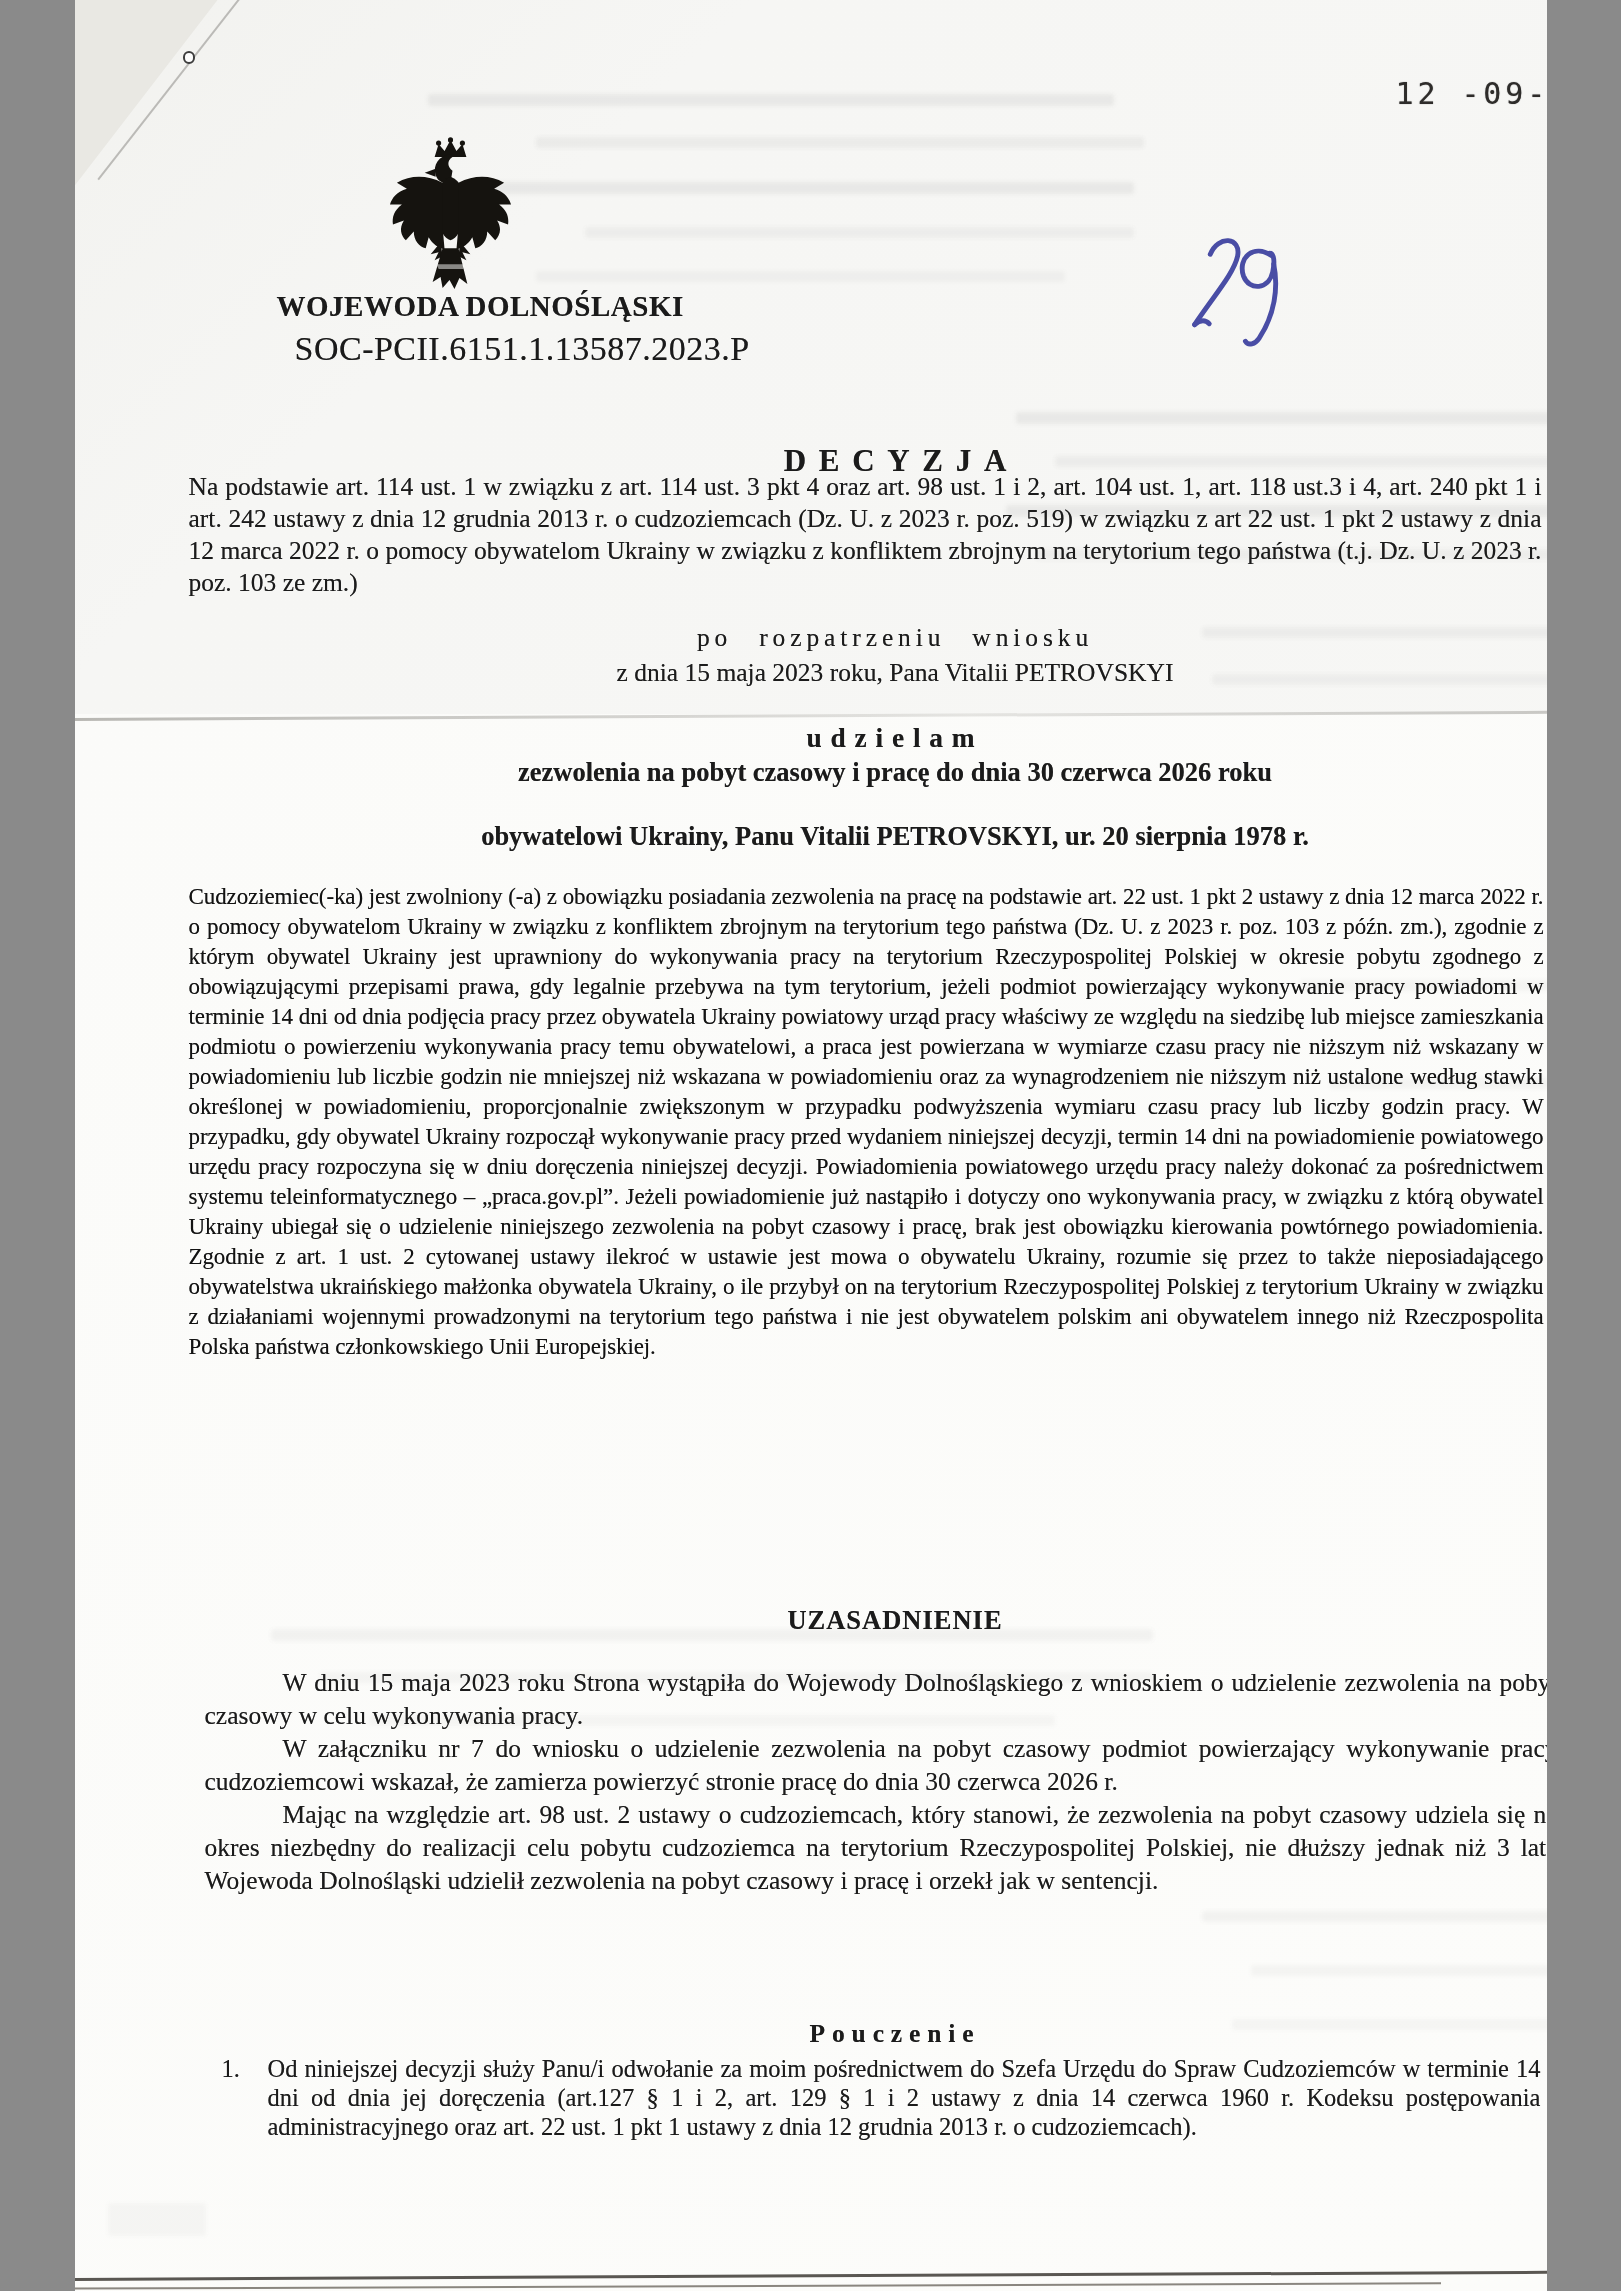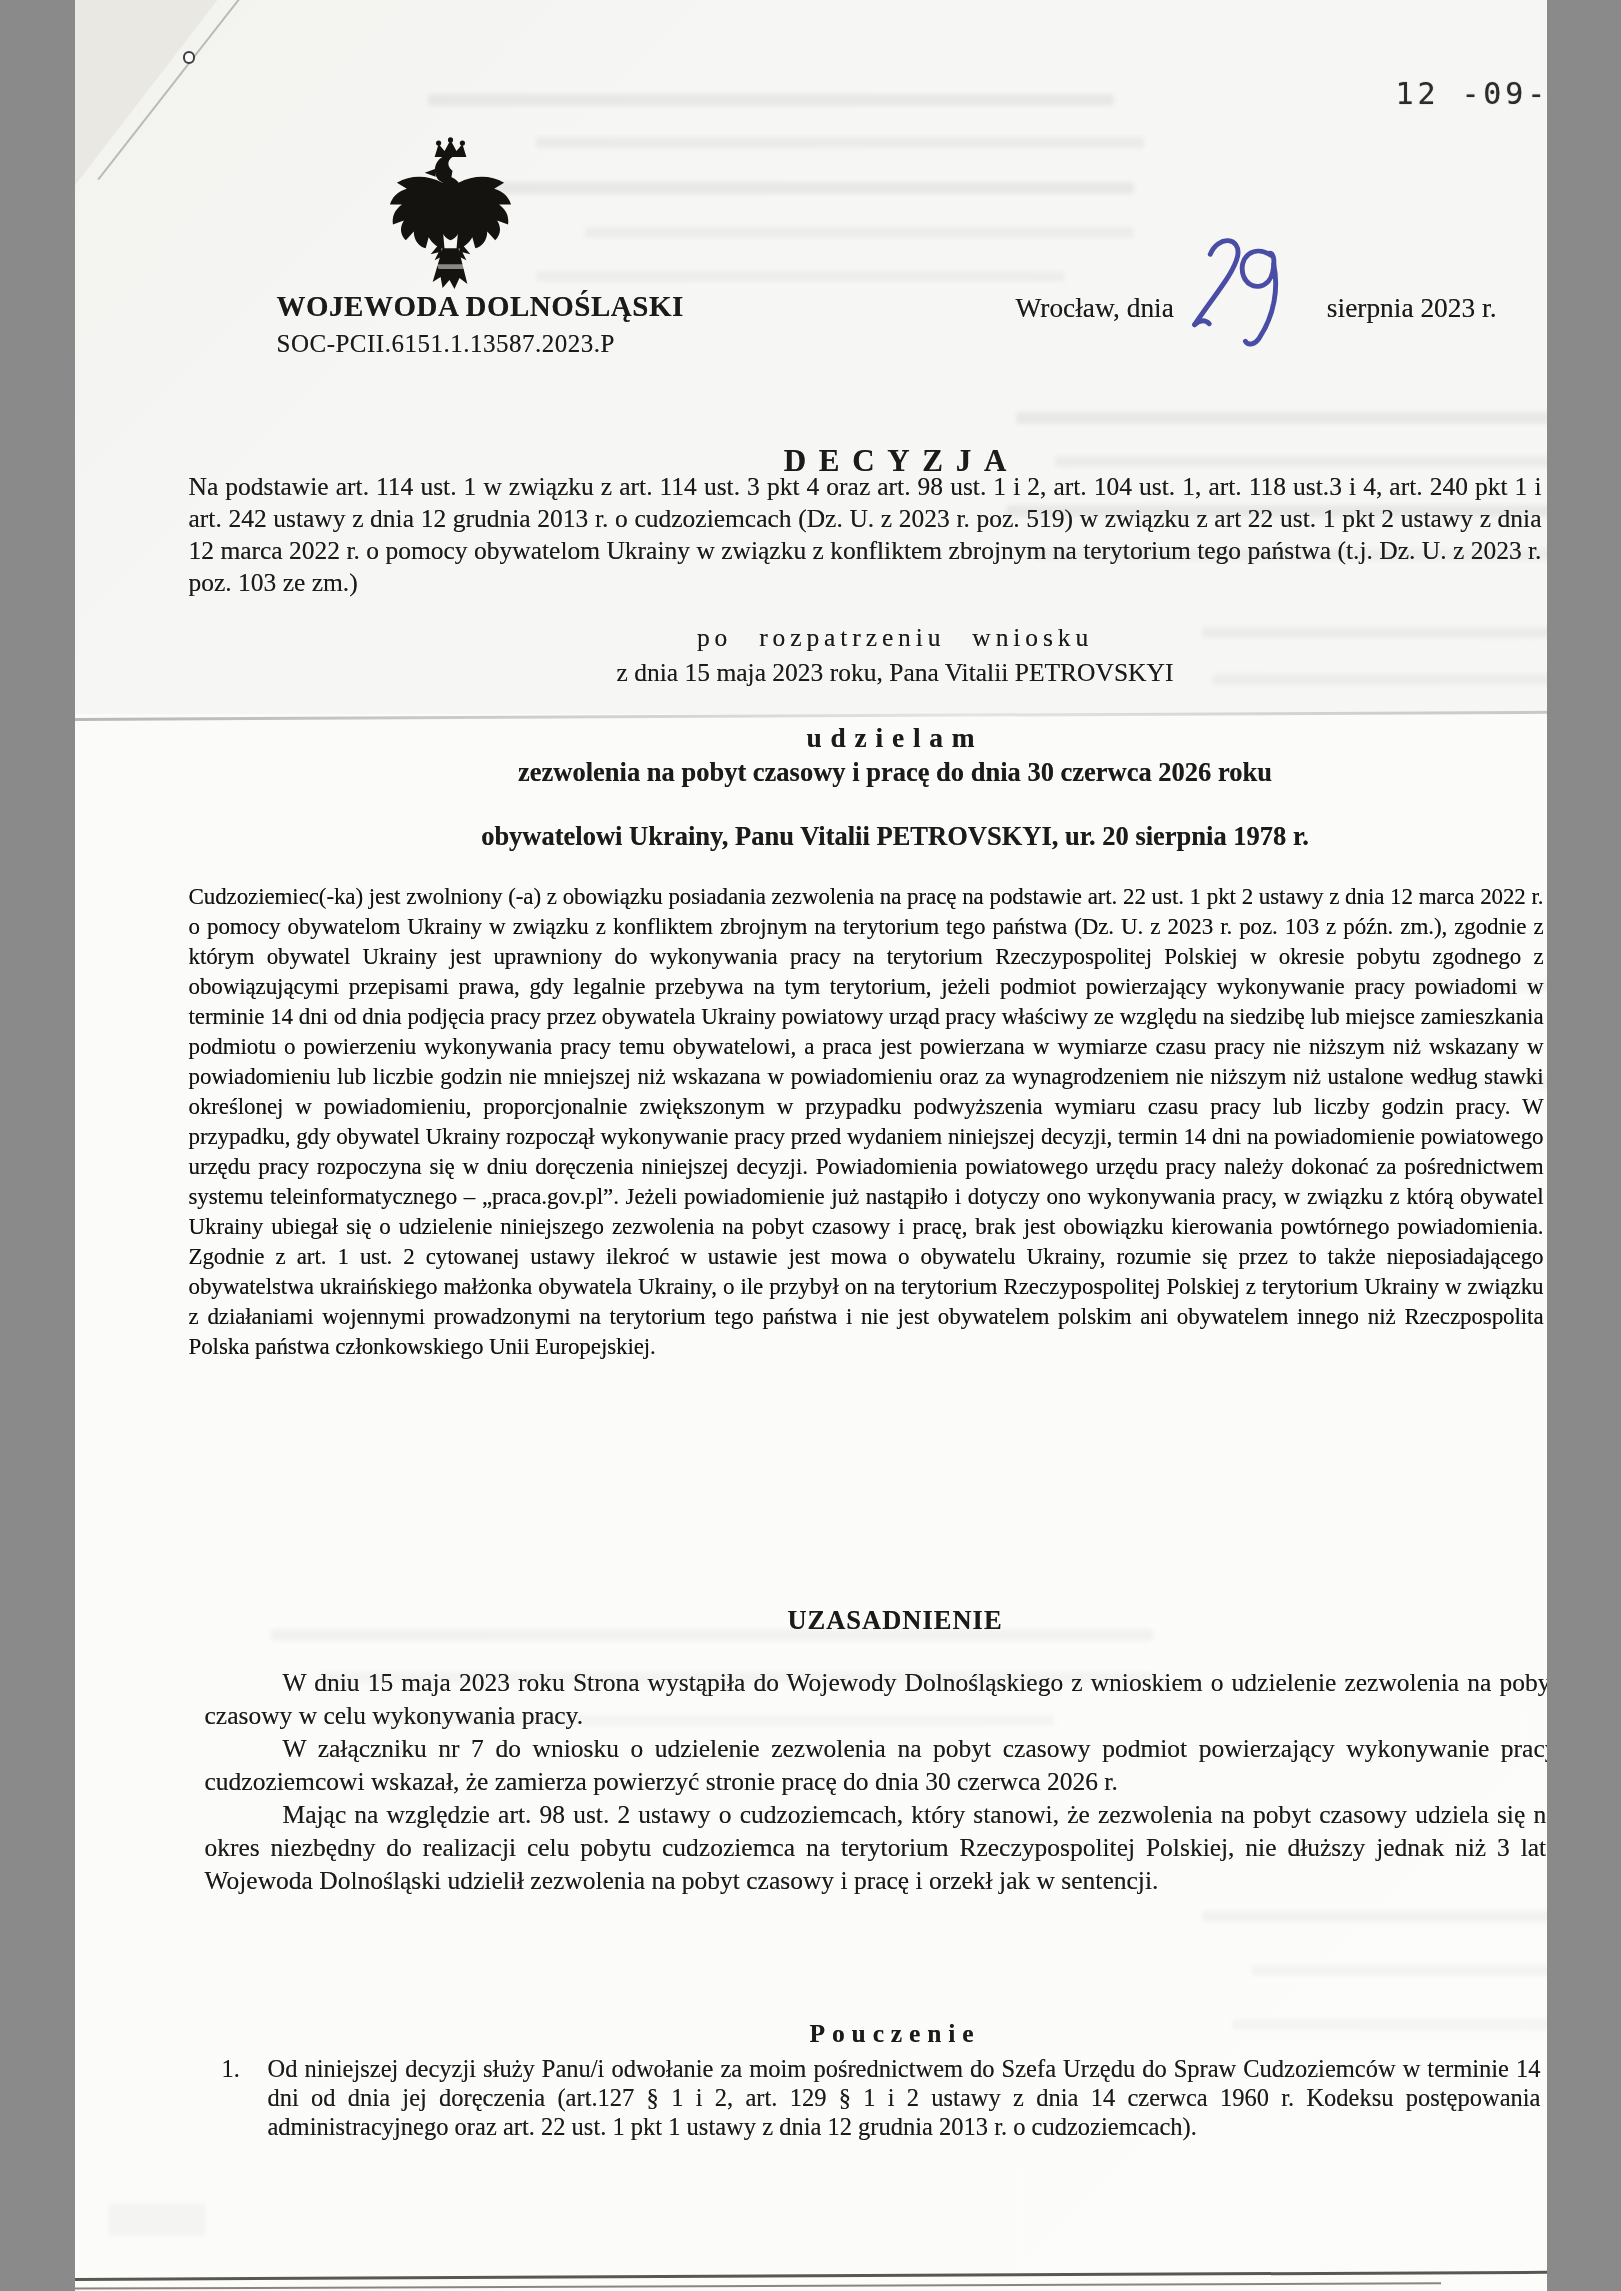--- a/index.html
+++ b/index.html
@@ -50,21 +50,21 @@
   .stamp-date{
     position:absolute;left:1321px;top:76px;
     font-family:"DejaVu Sans Mono",monospace;
     font-size:30px;letter-spacing:3.9px;color:#2e2c2a;
     text-shadow:0 0 1px rgba(40,40,40,.6);
     white-space:nowrap;
   }
   .emblem{position:absolute;left:312px;top:137px;width:129px;height:159px;}
   .letterhead{position:absolute;left:202px;top:290px;width:461px;}
   .office{font-size:29px;font-weight:bold;letter-spacing:0.5px;white-space:nowrap;}
-  .case-number{font-size:25px;margin-top:6.9px;letter-spacing:0.5px;white-space:nowrap;}
+  .case-number{font-size:34px;margin-top:6.9px;letter-spacing:0.5px;white-space:nowrap;margin-left:18px;}
   .dateline{position:absolute;left:941px;top:293px;font-size:27.4px;white-space:nowrap;}
   .dateline .gap{display:inline-block;width:153px;}
   .handwriting{position:absolute;left:1096px;top:227px;width:139px;height:125px;}
   
   .doc-title{
     position:absolute;left:0;top:443px;width:1641px;text-align:center;
     font-size:31px;font-weight:bold;letter-spacing:12.7px;text-indent:12.7px;
   }
   .legal-basis{
     position:absolute;left:114px;top:468px;width:1353px;
@@ -162,23 +162,20 @@
       <path d="M56,112 L46,146 L54,141 L56,152 L63,144 L68,153 L73,142 L81,148 L72,112 Z"></path>
       <path d="M50,128 L79,128 L77,133 L52,133 Z" fill="#fbfbf9" opacity=".5"></path>
     </g>
   </svg>
 
   <div class="letterhead">
     <div class="office ink-text">WOJEWODA DOLNOŚLĄSKI</div>
     <div class="case-number ink-text">SOC-PCII.6151.1.13587.2023.P</div>
   </div>
 
-  <div class="dateline ink-text">
-    <span>Wrocław, dnia</span><span class="gap"></span><span>sierpnia 2023 r.</span>
-  </div>
   <svg class="handwriting" viewBox="0 0 142 128" aria-label="29">
     <g fill="none" stroke="#3b3f9f" stroke-width="5" stroke-linecap="round" stroke-linejoin="round" opacity=".92">
       <path d="M40,28 C48,8 72,10 68,30 C64,48 44,70 24,100"></path>
       <path d="M24,100 C31,94 36,96 39,99"></path>
       <path d="M104,30 C84,16 68,32 74,50 C80,66 100,64 104,46 C107,32 104,26 100,27"></path>
       <path d="M105,38 C110,62 106,90 90,114 C86,120 79,122 76,117"></path>
     </g>
   </svg>
 
   <div class="doc-title ink-text">DECYZJA</div>

